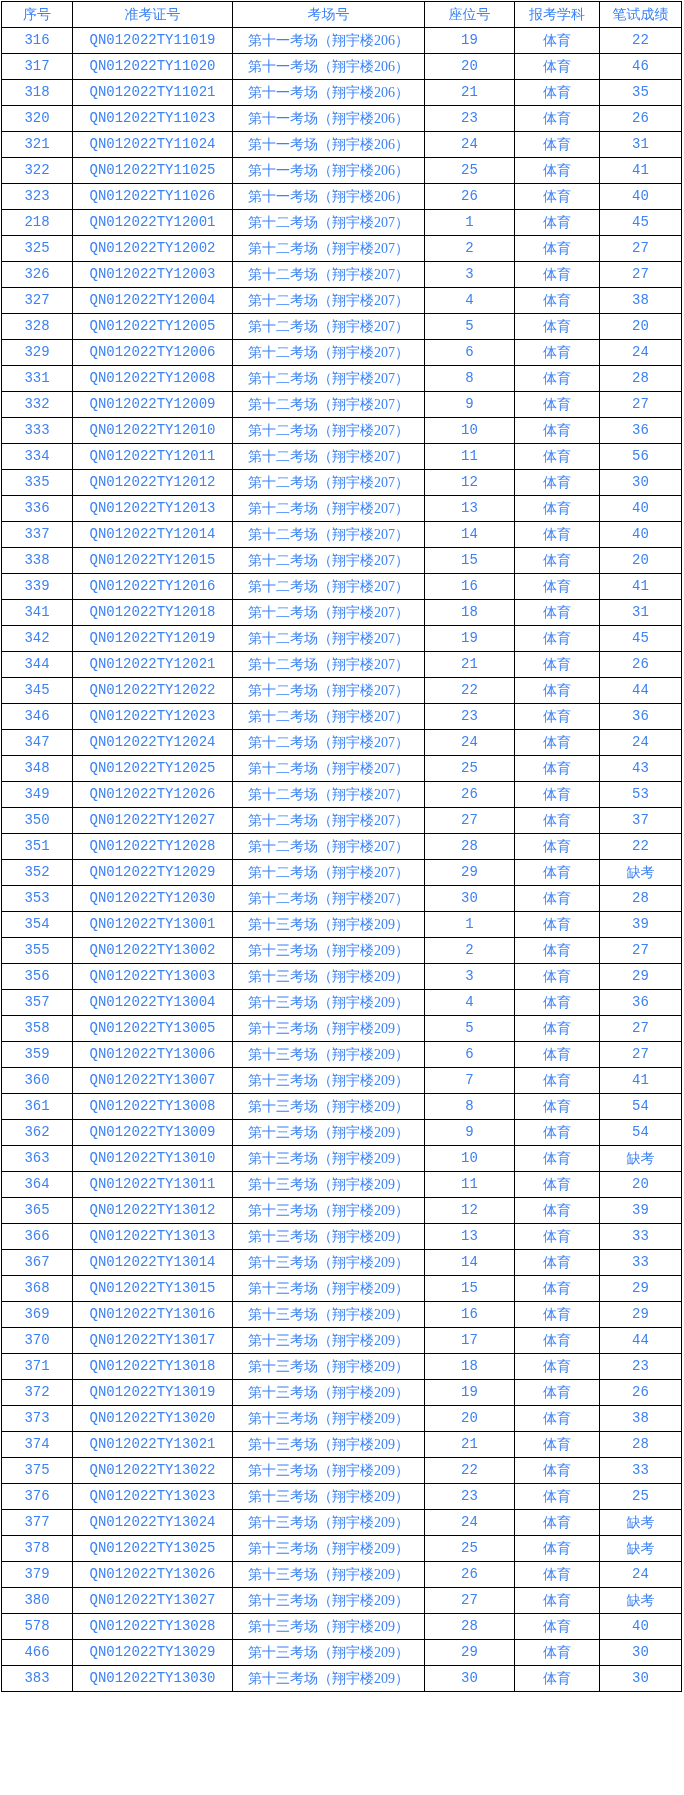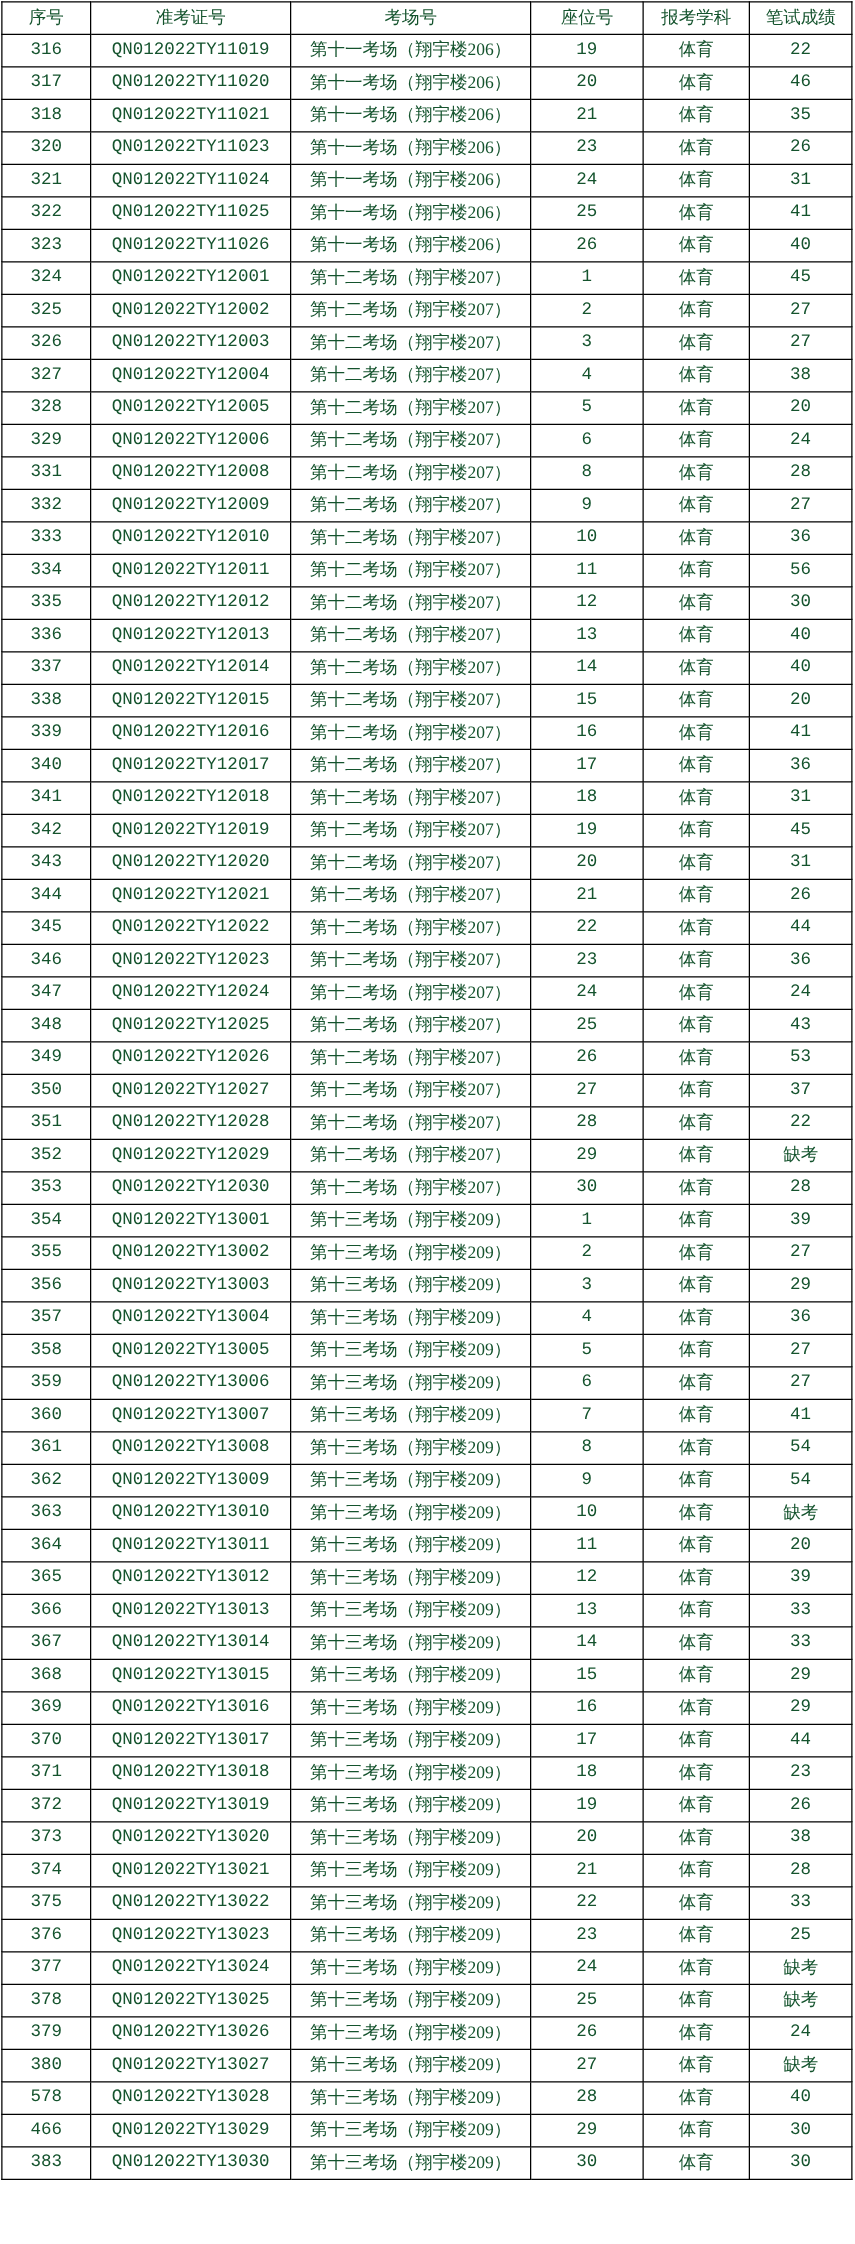--- a/index.html
+++ b/index.html
@@ -9,21 +9,21 @@
   }
   .page {
     width: 684px;
     box-sizing: border-box;
     padding: 1px 1px;
   }
   table.score-table {
     border-collapse: collapse;
     width: 572px;
     table-layout: fixed;
-    color: #14532d;
+    color: #3b82f6;
     font-family: "Liberation Mono", "DejaVu Sans Mono", monospace;
     font-size: 14px;
   }
   table.score-table th,
   table.score-table td {
     border: 1px solid #000000;
     text-align: center;
     vertical-align: middle;
     height: 25px;
     line-height: 25px;
@@ -115,21 +115,21 @@
         </tr>
         <tr>
           <td>323</td>
           <td>QN012022TY11026</td>
           <td class="cjk">第十一考场（翔宇楼206）</td>
           <td>26</td>
           <td class="cjk">体育</td>
           <td>40</td>
         </tr>
         <tr>
-          <td>324</td>
+          <td>218</td>
           <td>QN012022TY12001</td>
           <td class="cjk">第十二考场（翔宇楼207）</td>
           <td>1</td>
           <td class="cjk">体育</td>
           <td>45</td>
         </tr>
         <tr>
           <td>325</td>
           <td>QN012022TY12002</td>
           <td class="cjk">第十二考场（翔宇楼207）</td>
@@ -235,50 +235,34 @@
         </tr>
         <tr>
           <td>339</td>
           <td>QN012022TY12016</td>
           <td class="cjk">第十二考场（翔宇楼207）</td>
           <td>16</td>
           <td class="cjk">体育</td>
           <td>41</td>
         </tr>
         <tr>
-          <td>340</td>
-          <td>QN012022TY12017</td>
-          <td class="cjk">第十二考场（翔宇楼207）</td>
-          <td>17</td>
-          <td class="cjk">体育</td>
-          <td>36</td>
-        </tr>
-        <tr>
           <td>341</td>
           <td>QN012022TY12018</td>
           <td class="cjk">第十二考场（翔宇楼207）</td>
           <td>18</td>
           <td class="cjk">体育</td>
           <td>31</td>
         </tr>
         <tr>
           <td>342</td>
           <td>QN012022TY12019</td>
           <td class="cjk">第十二考场（翔宇楼207）</td>
           <td>19</td>
           <td class="cjk">体育</td>
           <td>45</td>
-        </tr>
-        <tr>
-          <td>343</td>
-          <td>QN012022TY12020</td>
-          <td class="cjk">第十二考场（翔宇楼207）</td>
-          <td>20</td>
-          <td class="cjk">体育</td>
-          <td>31</td>
         </tr>
         <tr>
           <td>344</td>
           <td>QN012022TY12021</td>
           <td class="cjk">第十二考场（翔宇楼207）</td>
           <td>21</td>
           <td class="cjk">体育</td>
           <td>26</td>
         </tr>
         <tr>

